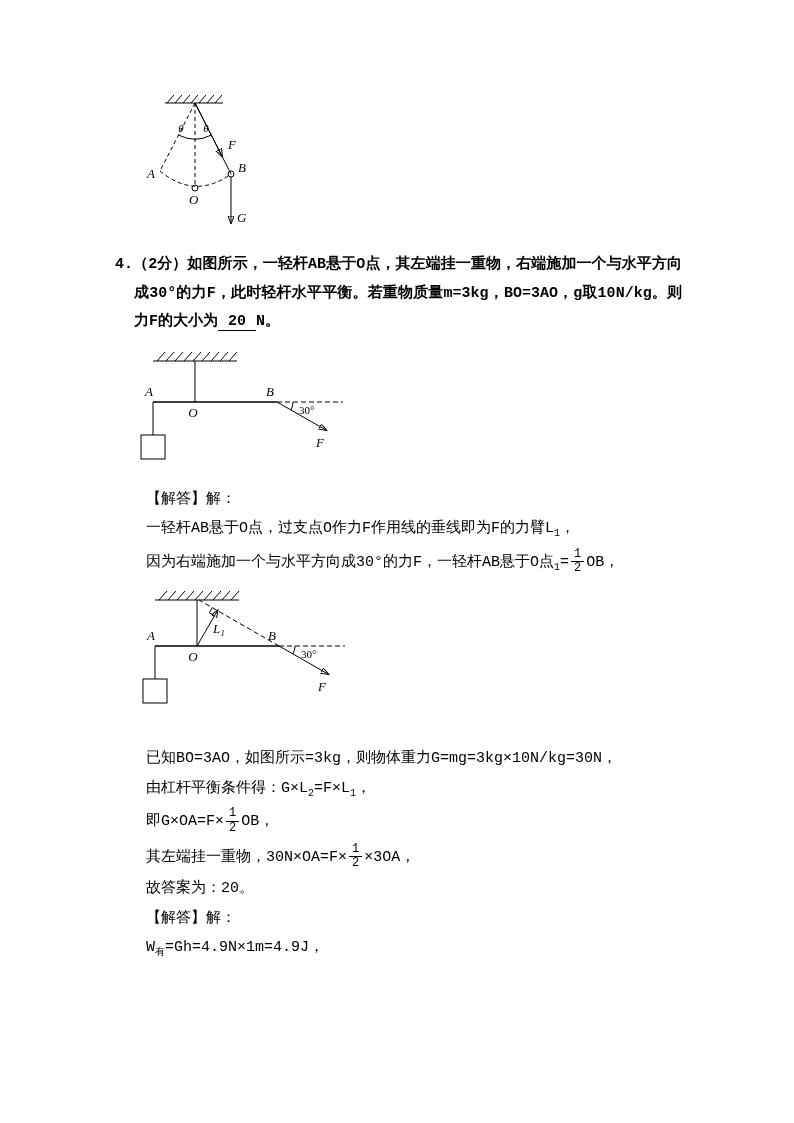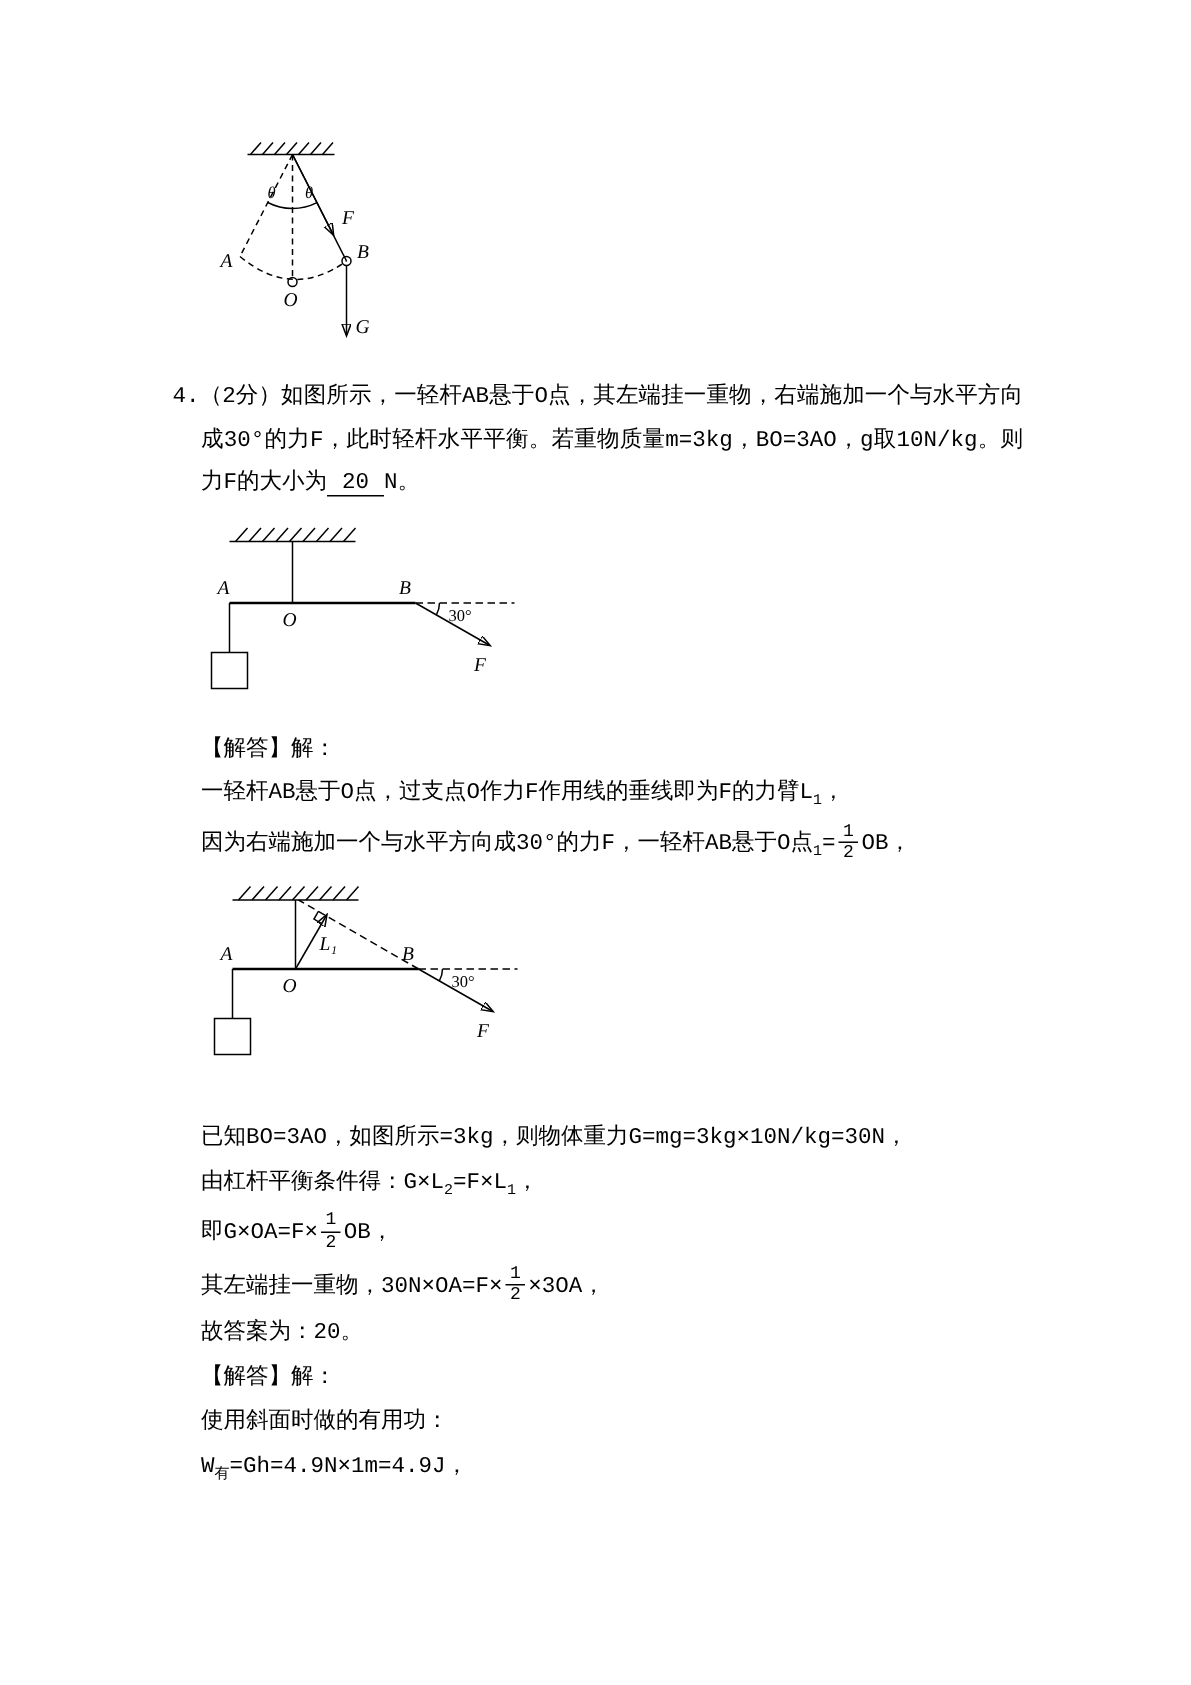--- a/index.html
+++ b/index.html
@@ -9,24 +9,24 @@
     font-family:"Liberation Mono","DejaVu Sans Mono",monospace;
     font-size:15px; color:#000;
   }
   .page { width:794px; height:1123px; padding:86px 112px 20px 115px; overflow:hidden; }
   .fig { display:block; }
   .fig1 { margin:0 0 10px 20px; }
   .fig2 { margin:8px 0 4px 0; }
   .fig3 { margin:8px 0 4px -17px; }
   p.question {
     padding-left:19px; text-indent:-19px;
-    text-align:justify; line-height:1.9; margin:4px 0 4px 0;
+    text-align:justify; line-height:1.9; margin:4px 0 4px 0;font-weight:bold;
   }
   .sol { margin-left:19px; }
-  .sol p { margin:7px 0; line-height:1.5; text-align:justify; }
+  .sol p { margin:7px 12px; line-height:1.5; text-align:justify; }
   .blank { border-bottom:1px solid #000; padding:0 10px; }
   sub { font-size:10px; line-height:0; }
   .frac {
     display:inline-block; text-align:center; vertical-align:middle;
     font-size:12px; line-height:1.15; margin:0 2px;
   }
   .frac .num { display:block; padding:0 3px; }
   .frac .den { display:block; padding:0 3px; border-top:1px solid #000; }
   svg { overflow:visible; }
   svg line, svg path, svg polyline, svg circle, svg rect { stroke:#000; stroke-width:1; fill:none; }
@@ -161,17 +161,16 @@
     <p>已知BO=3AO，如图所示=3kg，则物体重力G=mg=3kg×10N/kg=30N，</p>
     <p><span>由杠杆平衡条件得：G×L</span><sub>2</sub><span>=F×L</span><sub>1</sub><span>，</span></p>
     <p><span>即G×OA=F×</span><span class="frac"><span class="num">1</span><span class="den">2</span></span><span>OB，</span></p>
     <p><span>其左端挂一重物，30N×OA=F×</span><span class="frac"><span class="num">1</span><span class="den">2</span></span><span>×3OA，</span></p>
     <p>故答案为：20。</p>
   </section>
 
 
   <section class="sol">
     <p>【解答】解：</p>
-    <p>使用斜面时做的有用功：</p>
     <p><span>W</span><sub>有</sub><span>=Gh=4.9N×1m=4.9J，</span></p>
   </section>
 
 </div>
 
 </body></html>

